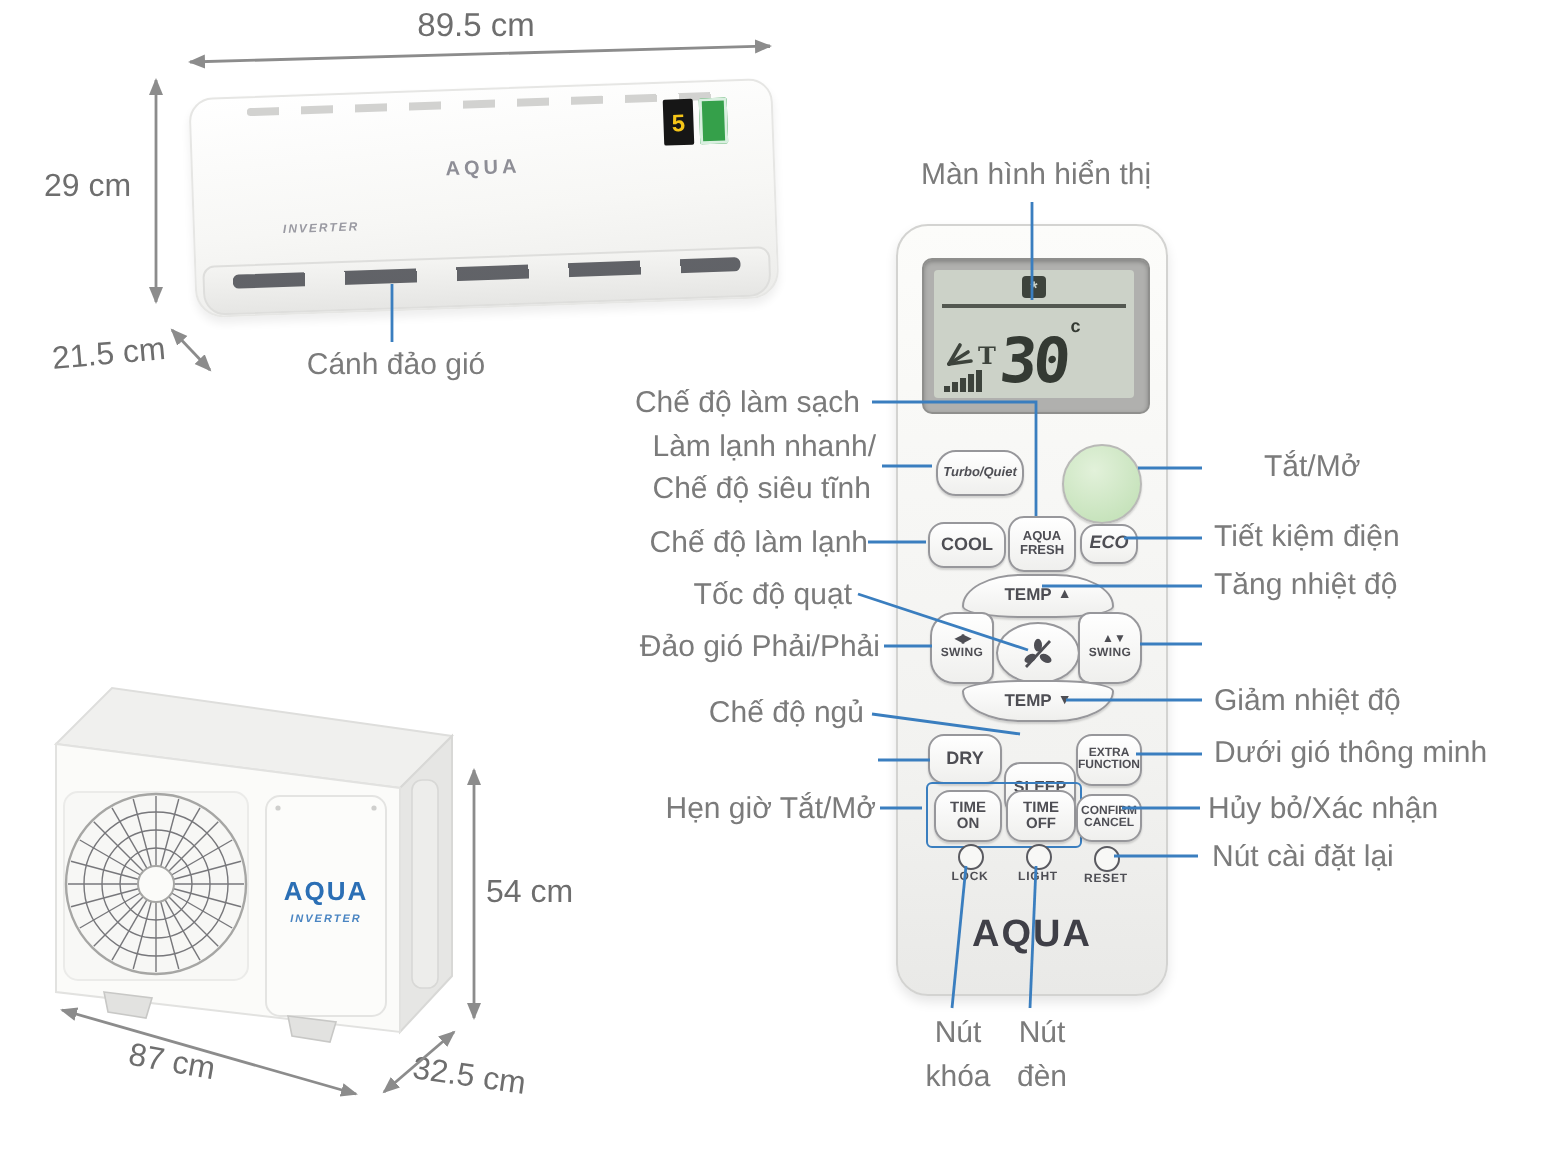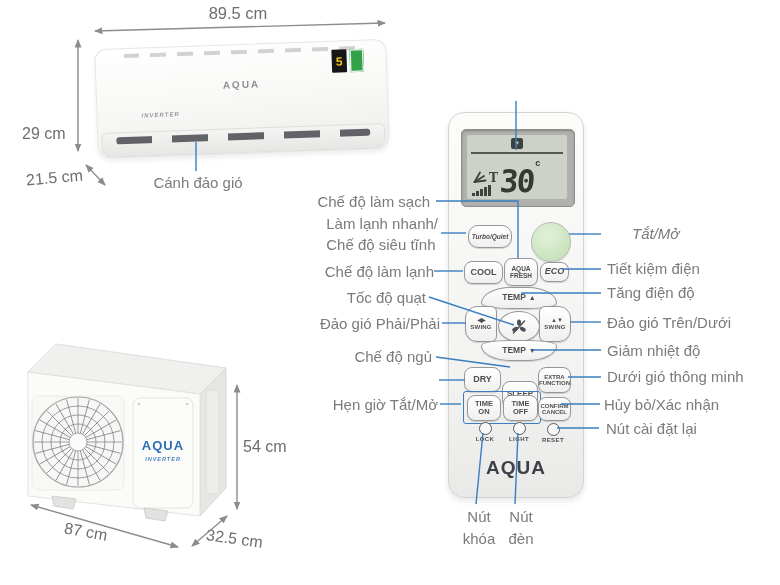--- a/index.html
+++ b/index.html
@@ -84,21 +84,21 @@
           <span>5</span>
         </div>
       <div class="elabel-green"></div>
     </div>
     <div class="iu-louver">
       <div class="iu-slits"></div>
     </div>
   </div>
 
   <div class="dim" style="left:186px;top:4px;width:104px;text-align:center;font-size:16.5px;">89.5 cm</div>
-  <div class="dim" style="left:22px;top:85px;margin-top:40px;">29 cm</div>
+  <div class="dim" style="left:22px;top:85px;">29 cm</div>
   <div class="dim" style="left:26px;top:169px;transform:rotate(-5deg);">21.5 cm</div>
   <div class="lbl center" style="left:138px;top:172px;width:120px;">Cánh đảo gió</div>
 
   <svg style="position:absolute;left:18px;top:338px;" width="232" height="192" viewBox="0 0 232 192">
     <polygon points="10,34 38,6 208,30 182,56" fill="#f0f0ee" stroke="#dededc" stroke-width="1"></polygon>
     <polygon points="182,56 208,30 208,150 182,178" fill="#e6e6e4" stroke="#d8d8d6" stroke-width="1"></polygon>
     <polygon points="10,34 182,56 182,178 10,158" fill="#fbfbf9" stroke="#e2e2e0" stroke-width="1"></polygon>
     <rect x="188" y="52" width="13" height="104" rx="5" fill="#ededeb" stroke="#d8d8d6" stroke-width=".8"></rect>
     <rect x="14" y="58" width="92" height="94" rx="7" fill="#f8f8f6" stroke="#ebebE9" stroke-width="1"></rect>
     <g stroke="#77777b" stroke-width=".7" fill="none">
@@ -215,34 +215,34 @@
     <div class="smallcirc" style="left:30px;top:309px;"></div>
     <div class="smallcirc" style="left:64px;top:309px;"></div>
     <div class="smallcirc" style="left:98px;top:310px;"></div>
     <div class="smalltag" style="left:21px;top:323px;">LOCK</div>
     <div class="smalltag" style="left:55px;top:323px;">LIGHT</div>
     <div class="smalltag" style="left:89px;top:324px;">RESET</div>
 
     <div class="remote-logo">AQUA</div>
   </div>
 
+  <div class="lbl center" style="left:432px;top:77px;width:172px;">Màn hình hiển thị</div>
 
   <div class="lbl right" style="right:350px;top:191px;">Chế độ làm sạch</div>
   <div class="lbl right" style="right:342px;top:213px;">Làm lạnh nhanh/
 Chế độ siêu tĩnh</div>
   <div class="lbl right" style="right:346px;top:261px;">Chế độ làm lạnh</div>
   <div class="lbl right" style="right:354px;top:287px;">Tốc độ quạt</div>
   <div class="lbl right" style="right:340px;top:313px;">Đảo gió Phải/Phải</div>
   <div class="lbl right" style="right:348px;top:346px;">Chế độ ngủ</div>
   <div class="lbl right" style="right:342px;top:394px;">Hẹn giờ Tắt/Mở</div>
 
-  <div class="lbl" style="left:632px;top:223px;font-style:italic;">Tắt/Mở</div>
+  <div class="lbl" style="left:632px;top:223px;">Tắt/Mở</div>
   <div class="lbl" style="left:607px;top:258px;">Tiết kiệm điện</div>
-  <div class="lbl" style="left:607px;top:282px;">Tăng điện độ</div>
-  <div class="lbl" style="left:607px;top:312px;">Đảo gió Trên/Dưới</div>
+  <div class="lbl" style="left:607px;top:282px;">Tăng nhiệt độ</div>
   <div class="lbl" style="left:607px;top:340px;">Giảm nhiệt độ</div>
   <div class="lbl" style="left:607px;top:366px;">Dưới gió thông minh</div>
   <div class="lbl" style="left:604px;top:394px;">Hủy bỏ/Xác nhận</div>
   <div class="lbl" style="left:606px;top:418px;">Nút cài đặt lại</div>
 
   <div class="lbl center" style="left:452px;top:506px;width:54px;line-height:22px;">Nút
 khóa</div>
   <div class="lbl center" style="left:498px;top:506px;width:46px;line-height:22px;">Nút
 đèn</div>
 

